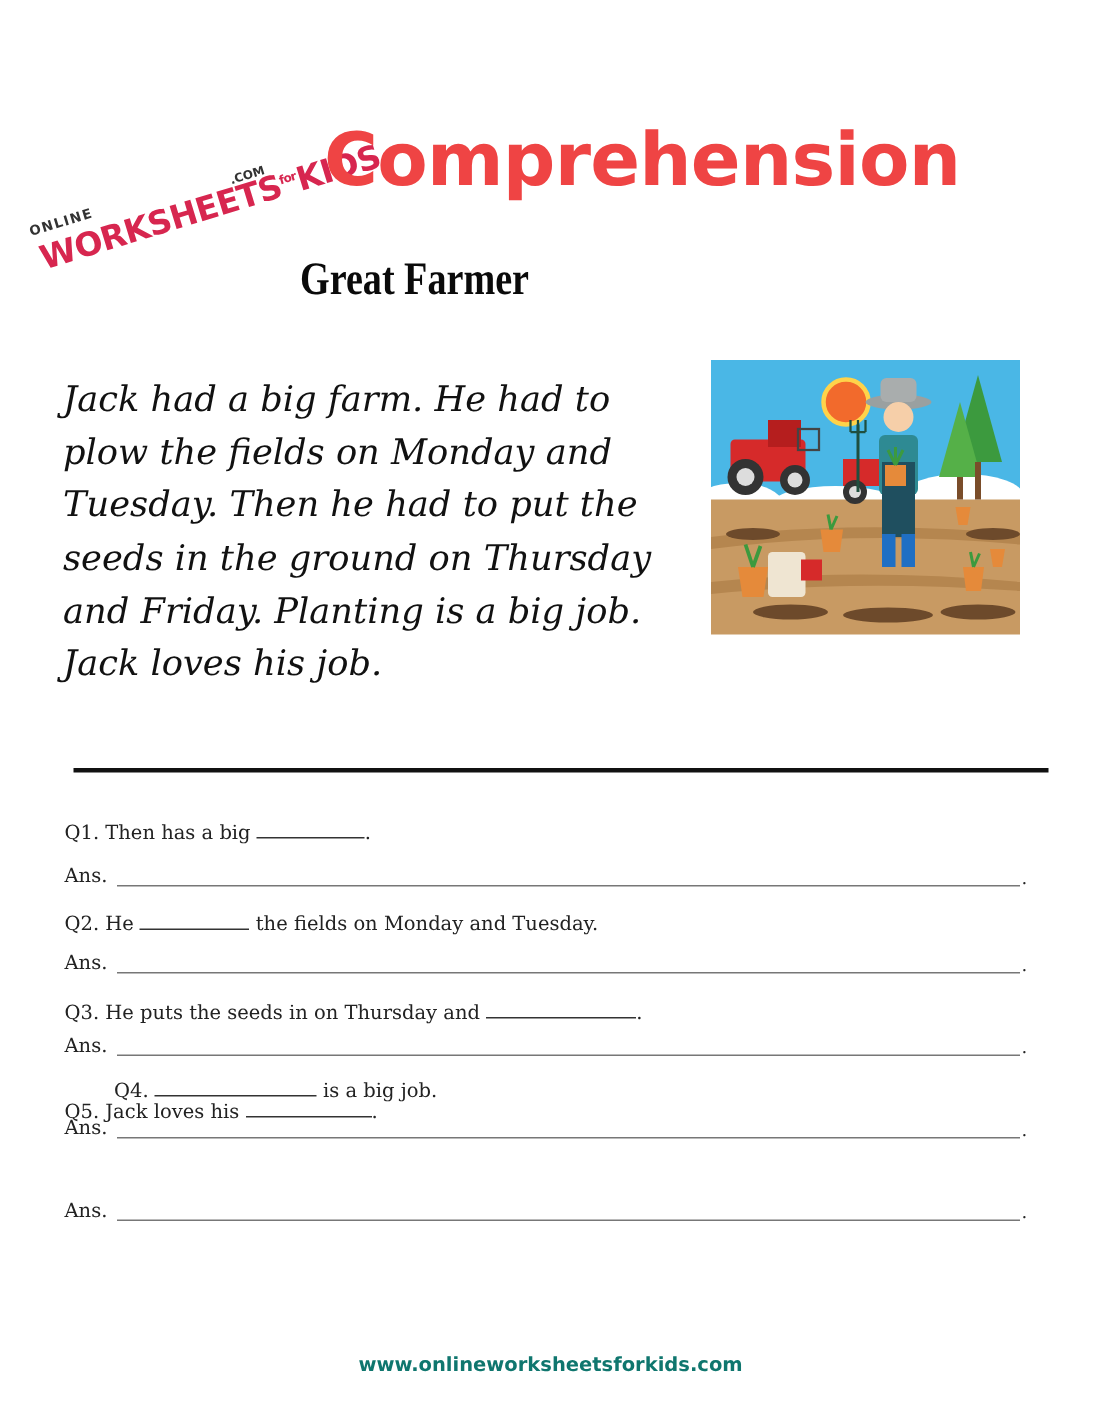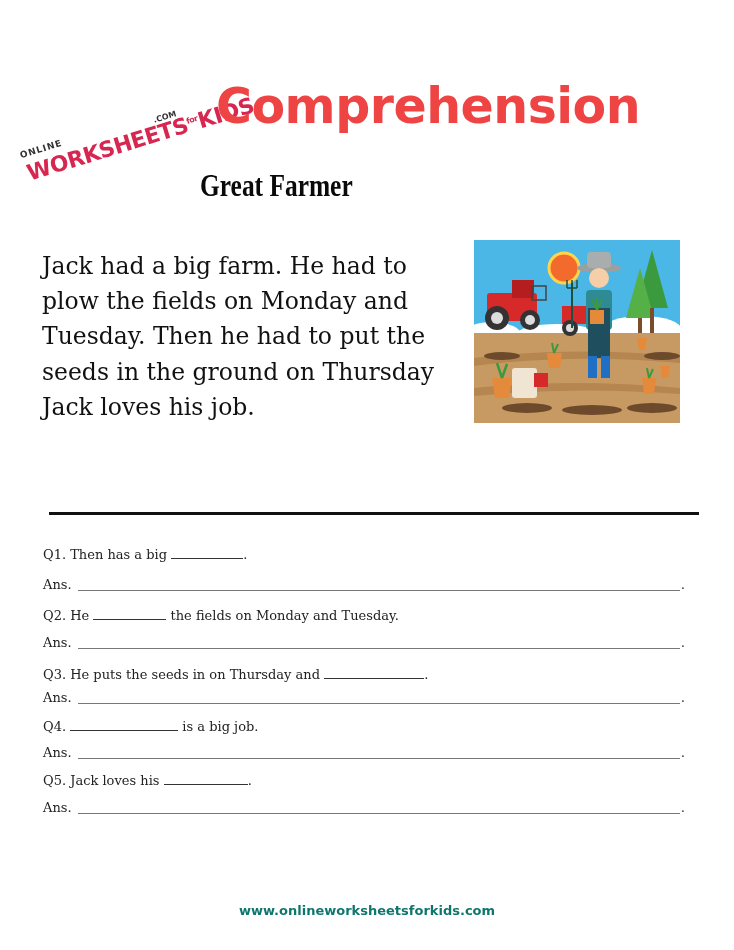--- a/index.html
+++ b/index.html
@@ -30,21 +30,21 @@
       font-weight: bold; font-size: 49px; letter-spacing: -0.5px; color: #ef4444;
       line-height: 1;
     }
     .subtitle {
       position: absolute; left: 200px; top: 170px; font-family: "Liberation Serif", serif;
       font-weight: bold; font-size: 31px; color: #0a0a0a; transform: scaleX(0.82);
       transform-origin: left top; line-height: 1;
     }
     .passage {
       position: absolute; left: 42px; top: 249px; width: 430px;
-      font-family: "DejaVu Serif", serif; font-size: 23.5px; line-height: 35.2px; color: #111;
+      font-family: "DejaVu Serif", serif; font-size: 23.5px; line-height: 35.2px; color: #111; font-style: italic;
     }
     .passage div { white-space: nowrap; }
     .illustration {
       position: absolute; left: 472px; top: 238px; width: 210px; height: 188px;
     }
     .divider {
       position: absolute; left: 49px; top: 512px; width: 650px; height: 3px; background: #111;
     }
     .qa {
       position: absolute; left: 43px; font-family: "DejaVu Serif", serif; font-size: 13px;
@@ -70,20 +70,21 @@
 </div>
 
 <div class="title">Comprehension</div>
 <div class="subtitle">Great Farmer</div>
 
 <div class="passage">
   <div>Jack had a big farm. He had to</div>
   <div>plow the fields on Monday and</div>
   <div>Tuesday. Then he had to put the</div>
   <div>seeds in the ground on Thursday</div>
+  <div>and Friday. Planting is a big job.</div>
   <div>Jack loves his job.</div>
 </div>
 
 <svg class="illustration" viewBox="0 0 210 188" xmlns="http://www.w3.org/2000/svg">
   <rect x="0" y="0" width="210" height="188" fill="#ffffff"></rect>
   <rect x="2" y="2" width="206" height="98" fill="#4ab7e6"></rect>
   <ellipse cx="20" cy="98" rx="30" ry="14" fill="#ffffff"></ellipse>
   <ellipse cx="170" cy="92" rx="40" ry="14" fill="#ffffff"></ellipse>
   <ellipse cx="85" cy="96" rx="40" ry="10" fill="#ffffff"></ellipse>
   <circle cx="92" cy="30" r="15" fill="#f26a2c" stroke="#ffd34a" stroke-width="3"></circle>
@@ -155,30 +156,30 @@
 
 <div class="qa" style="top:666px;">
   <span>Q3.</span>
   <span>He puts the seeds in on Thursday and</span>
   <span class="blank" style="width:100px;"></span><span>.</span>
 </div>
 <div class="qa" style="top:690px;">Ans.</div>
 <div class="ans-line" style="top:703px;"></div>
 <div class="ans-dot" style="top:691px;">.</div>
 
-<div class="qa" style="top:718px;">
+<div class="qa" style="top:718px;margin-left:33px;">
   <span>Q4.</span>
   <span class="blank" style="width:108px;"></span>
   <span>is a big job.</span>
 </div>
 <div class="qa" style="top:745px;">Ans.</div>
 <div class="ans-line" style="top:758px;"></div>
 <div class="ans-dot" style="top:746px;">.</div>
 
-<div class="qa" style="top:772px;text-align:right;">
+<div class="qa" style="top:732px;text-align:right;">
   <span>Q5.</span>
   <span>Jack loves his</span>
   <span class="blank" style="width:84px;"></span><span>.</span>
 </div>
 <div class="qa" style="top:800px;">Ans.</div>
 <div class="ans-line" style="top:813px;"></div>
 <div class="ans-dot" style="top:801px;">.</div>
 
 <div class="footer">www.onlineworksheetsforkids.com</div>
 

